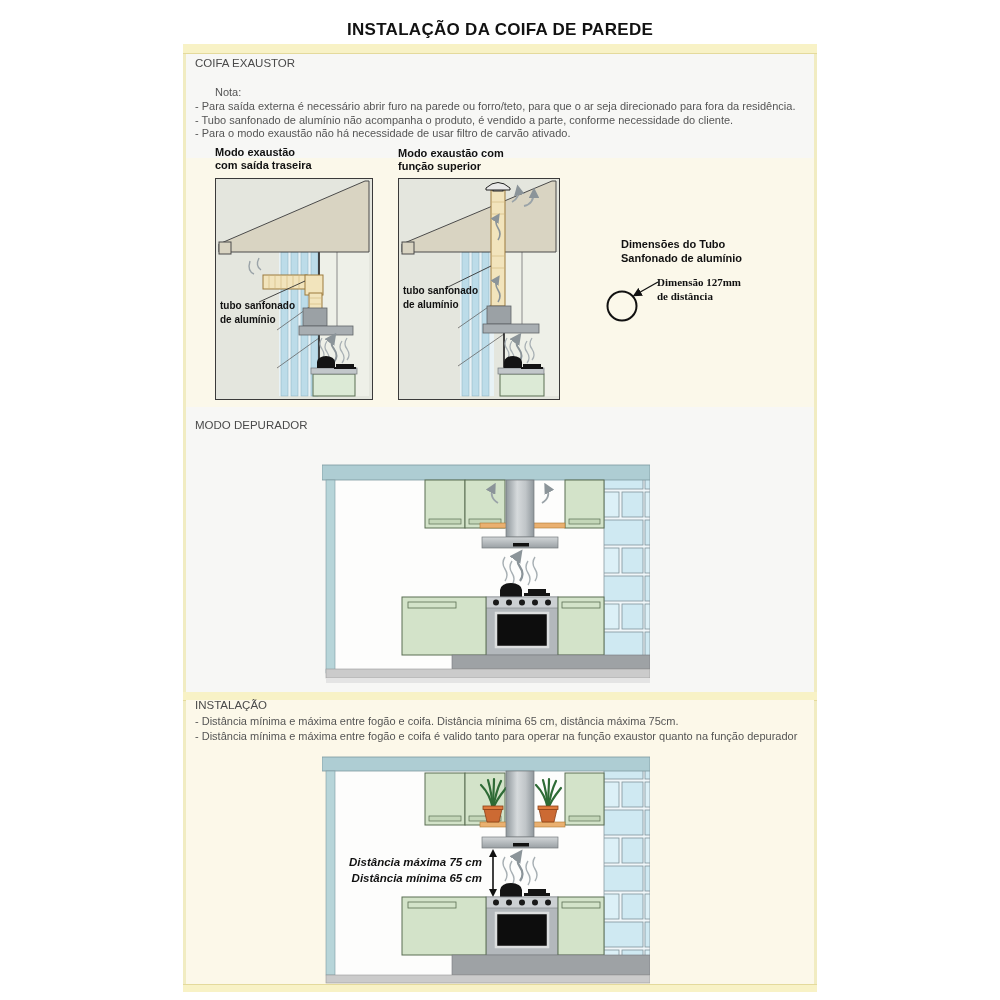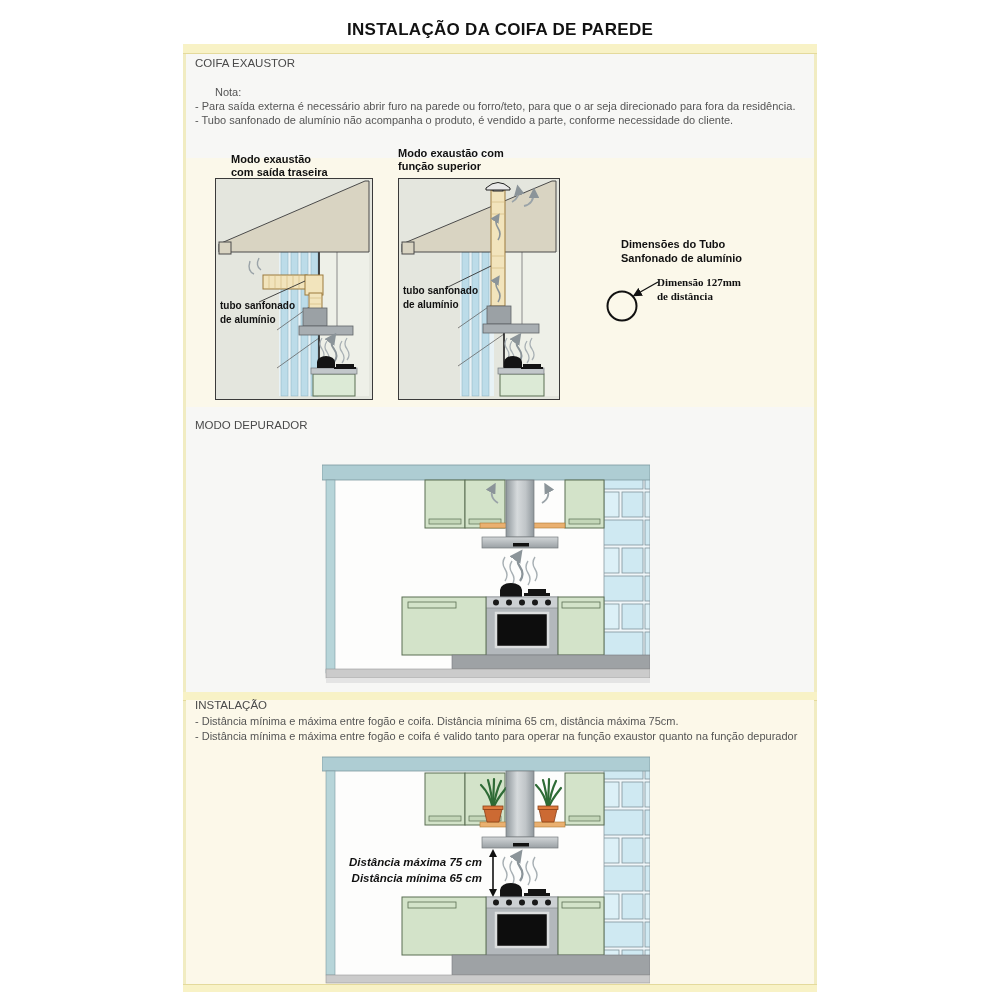--- a/index.html
+++ b/index.html
@@ -35,23 +35,24 @@
   <div class="abs cream" style="left:186px;top:158px;width:628px;height:249px;"></div>
   <div class="abs bar" style="left:183px;top:692px;width:634px;height:8px;"></div>
   <div class="abs cream" style="left:186px;top:700px;width:628px;height:284px;background:#fcf8e9;"></div>
   <div class="abs bar" style="left:183px;top:984px;width:634px;height:7px;border-bottom:none;border-top:1px solid #e4da9c;"></div>
 
   <div class="abs sec-head" style="left:195px;top:57px;">COIFA EXAUSTOR</div>
   <div class="abs note" style="left:195px;top:86px;padding-left:20px;">Nota:</div>
   <div class="abs" style="left:195px;top:100px;width:615px;">
     <div class="note">- Para saída externa é necessário abrir furo na parede ou forro/teto, para que o ar seja direcionado para fora da residência.</div>
     <div class="note">- Tubo sanfonado de alumínio não acompanha o produto, é vendido a parte, conforme necessidade do cliente.</div>
-  </div>
-
-  <div class="abs diag-title" style="left:215px;top:153px;margin-left:16px;">
+    <div class="note">- Para o modo exaustão não há necessidade de usar filtro de carvão ativado.</div>
+  </div>
+
+  <div class="abs diag-title" style="left:215px;top:146px;">
     <div>Modo exaustão</div>
     <div>com saída traseira</div>
   </div>
 
   <svg class="abs" style="left:215px;top:178px;" width="158" height="222" viewBox="0 0 158 222">
     <defs>
       <marker id="d1g" markerWidth="6" markerHeight="6" refX="4" refY="3" orient="auto">
           <path d="M0,0 L6,3 L0,6 z" fill="#8b9499"></path>
         </marker>
     </defs>

